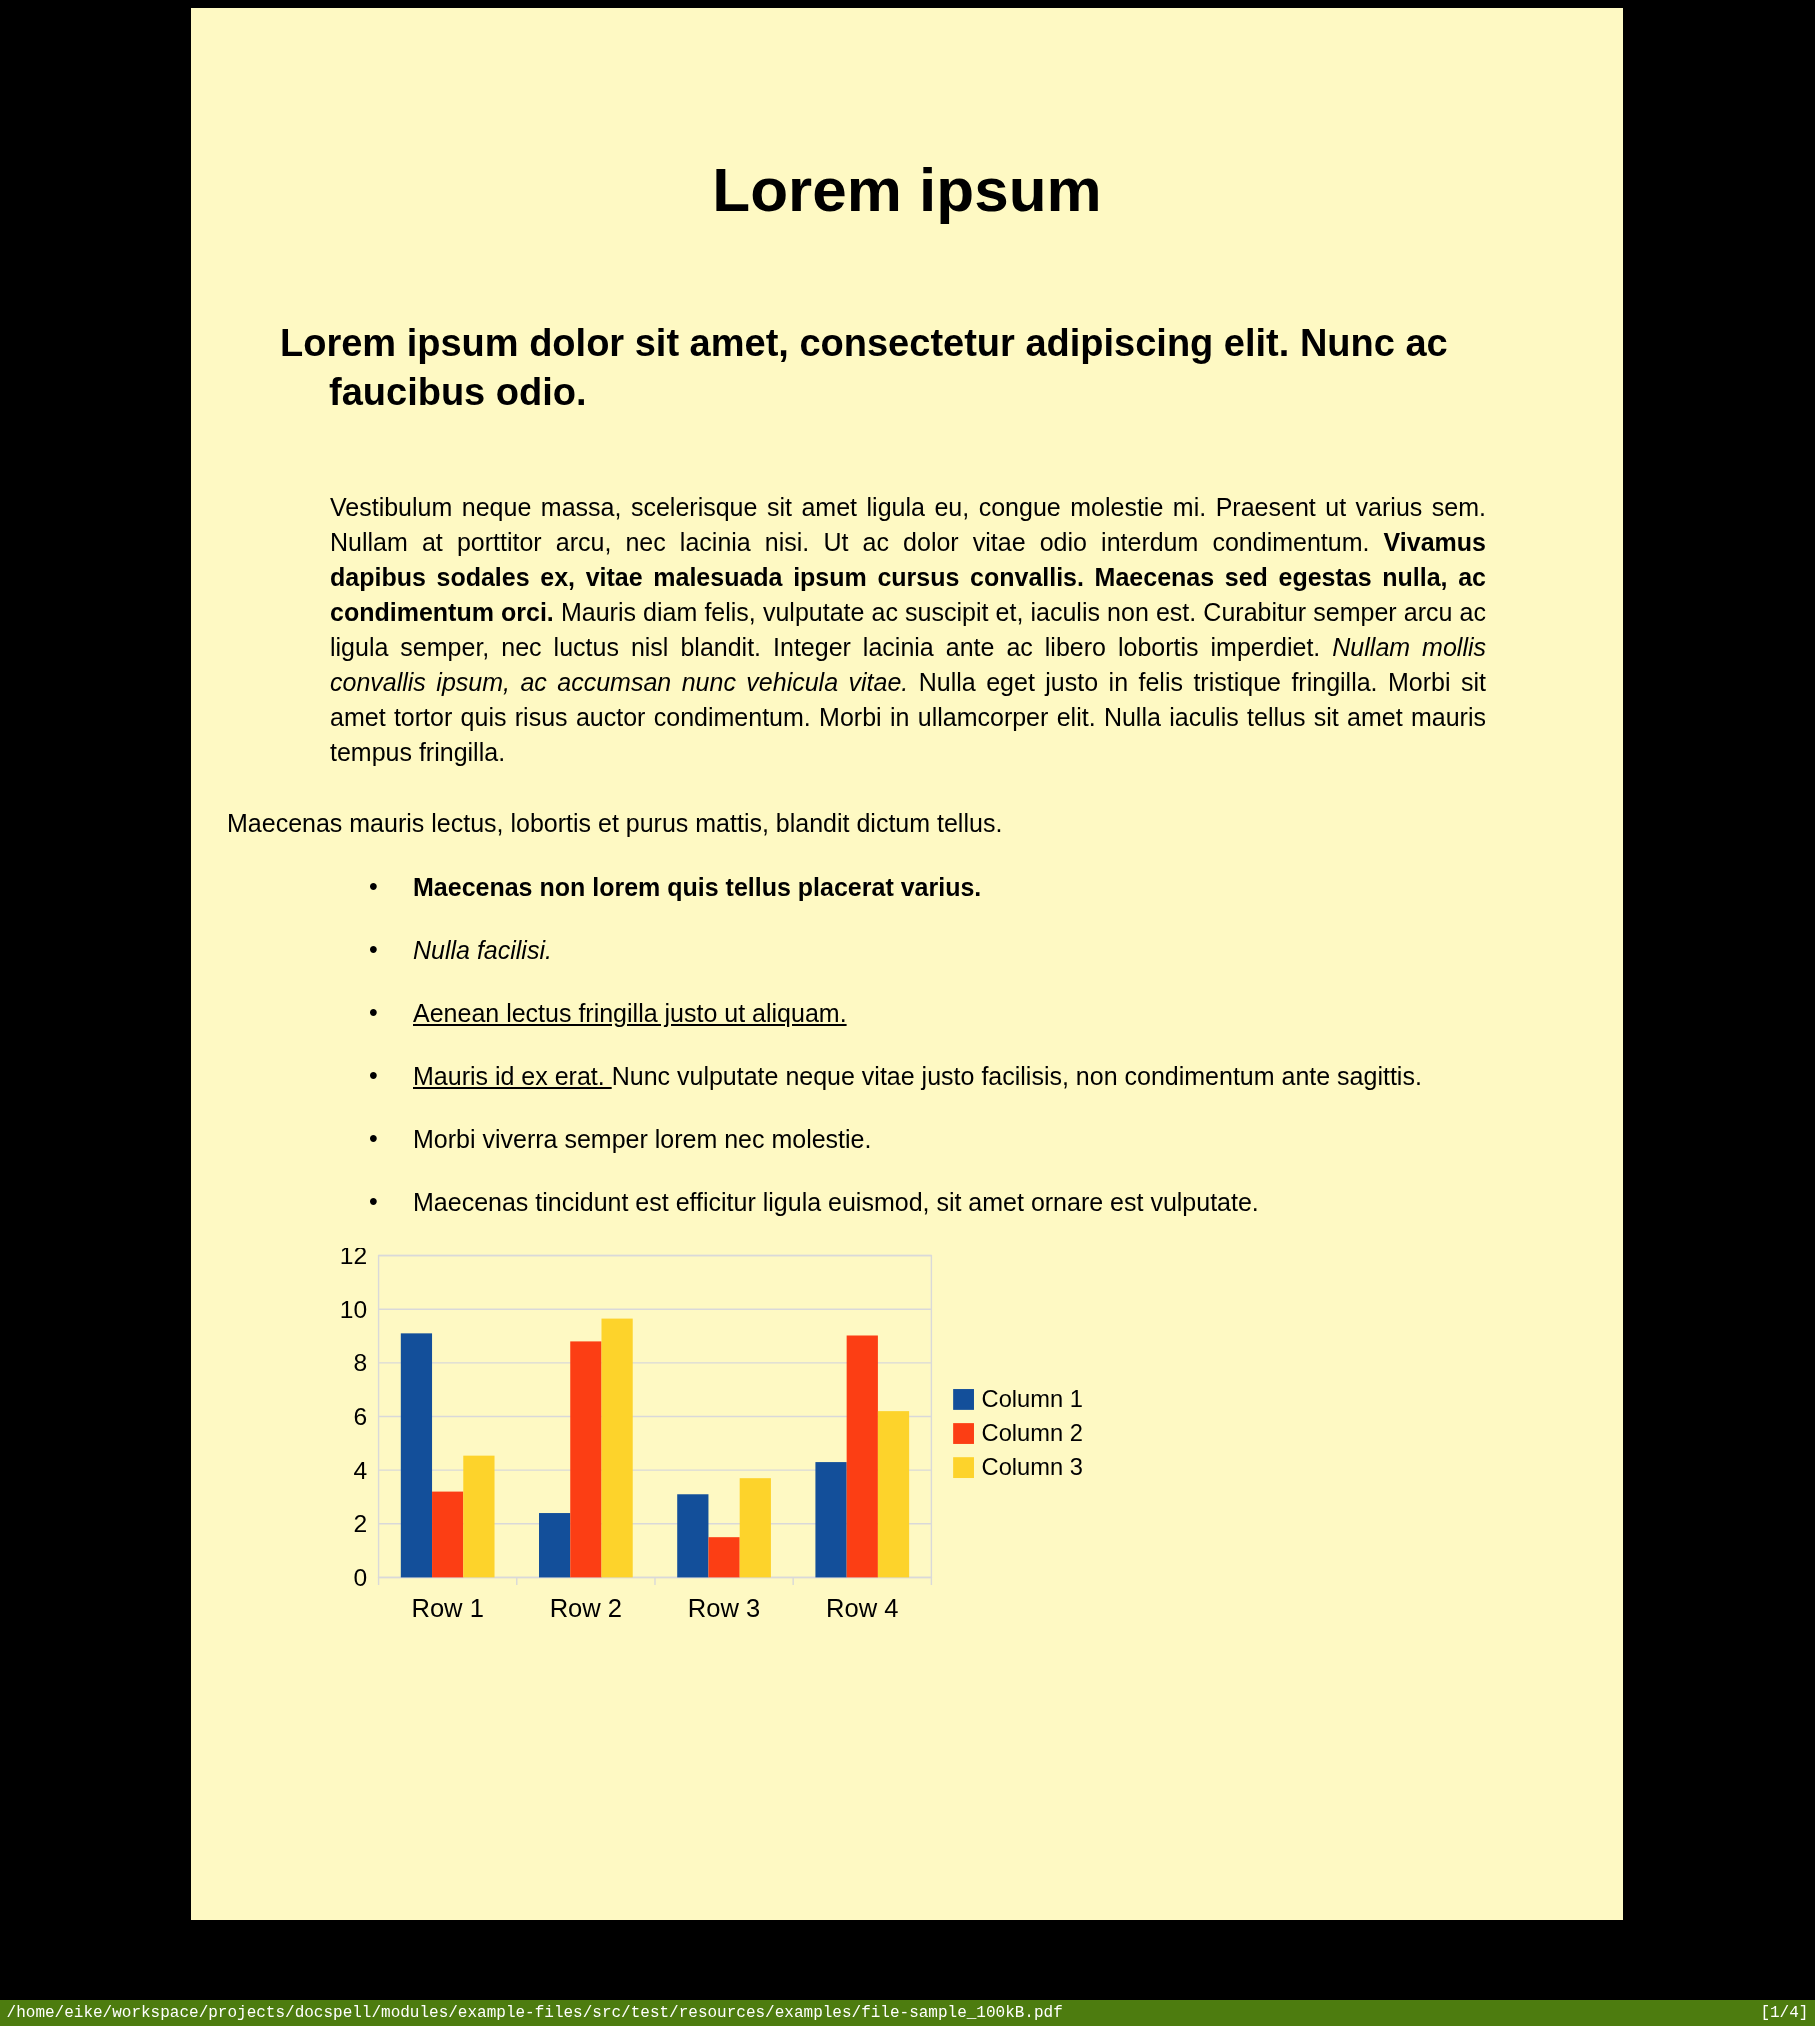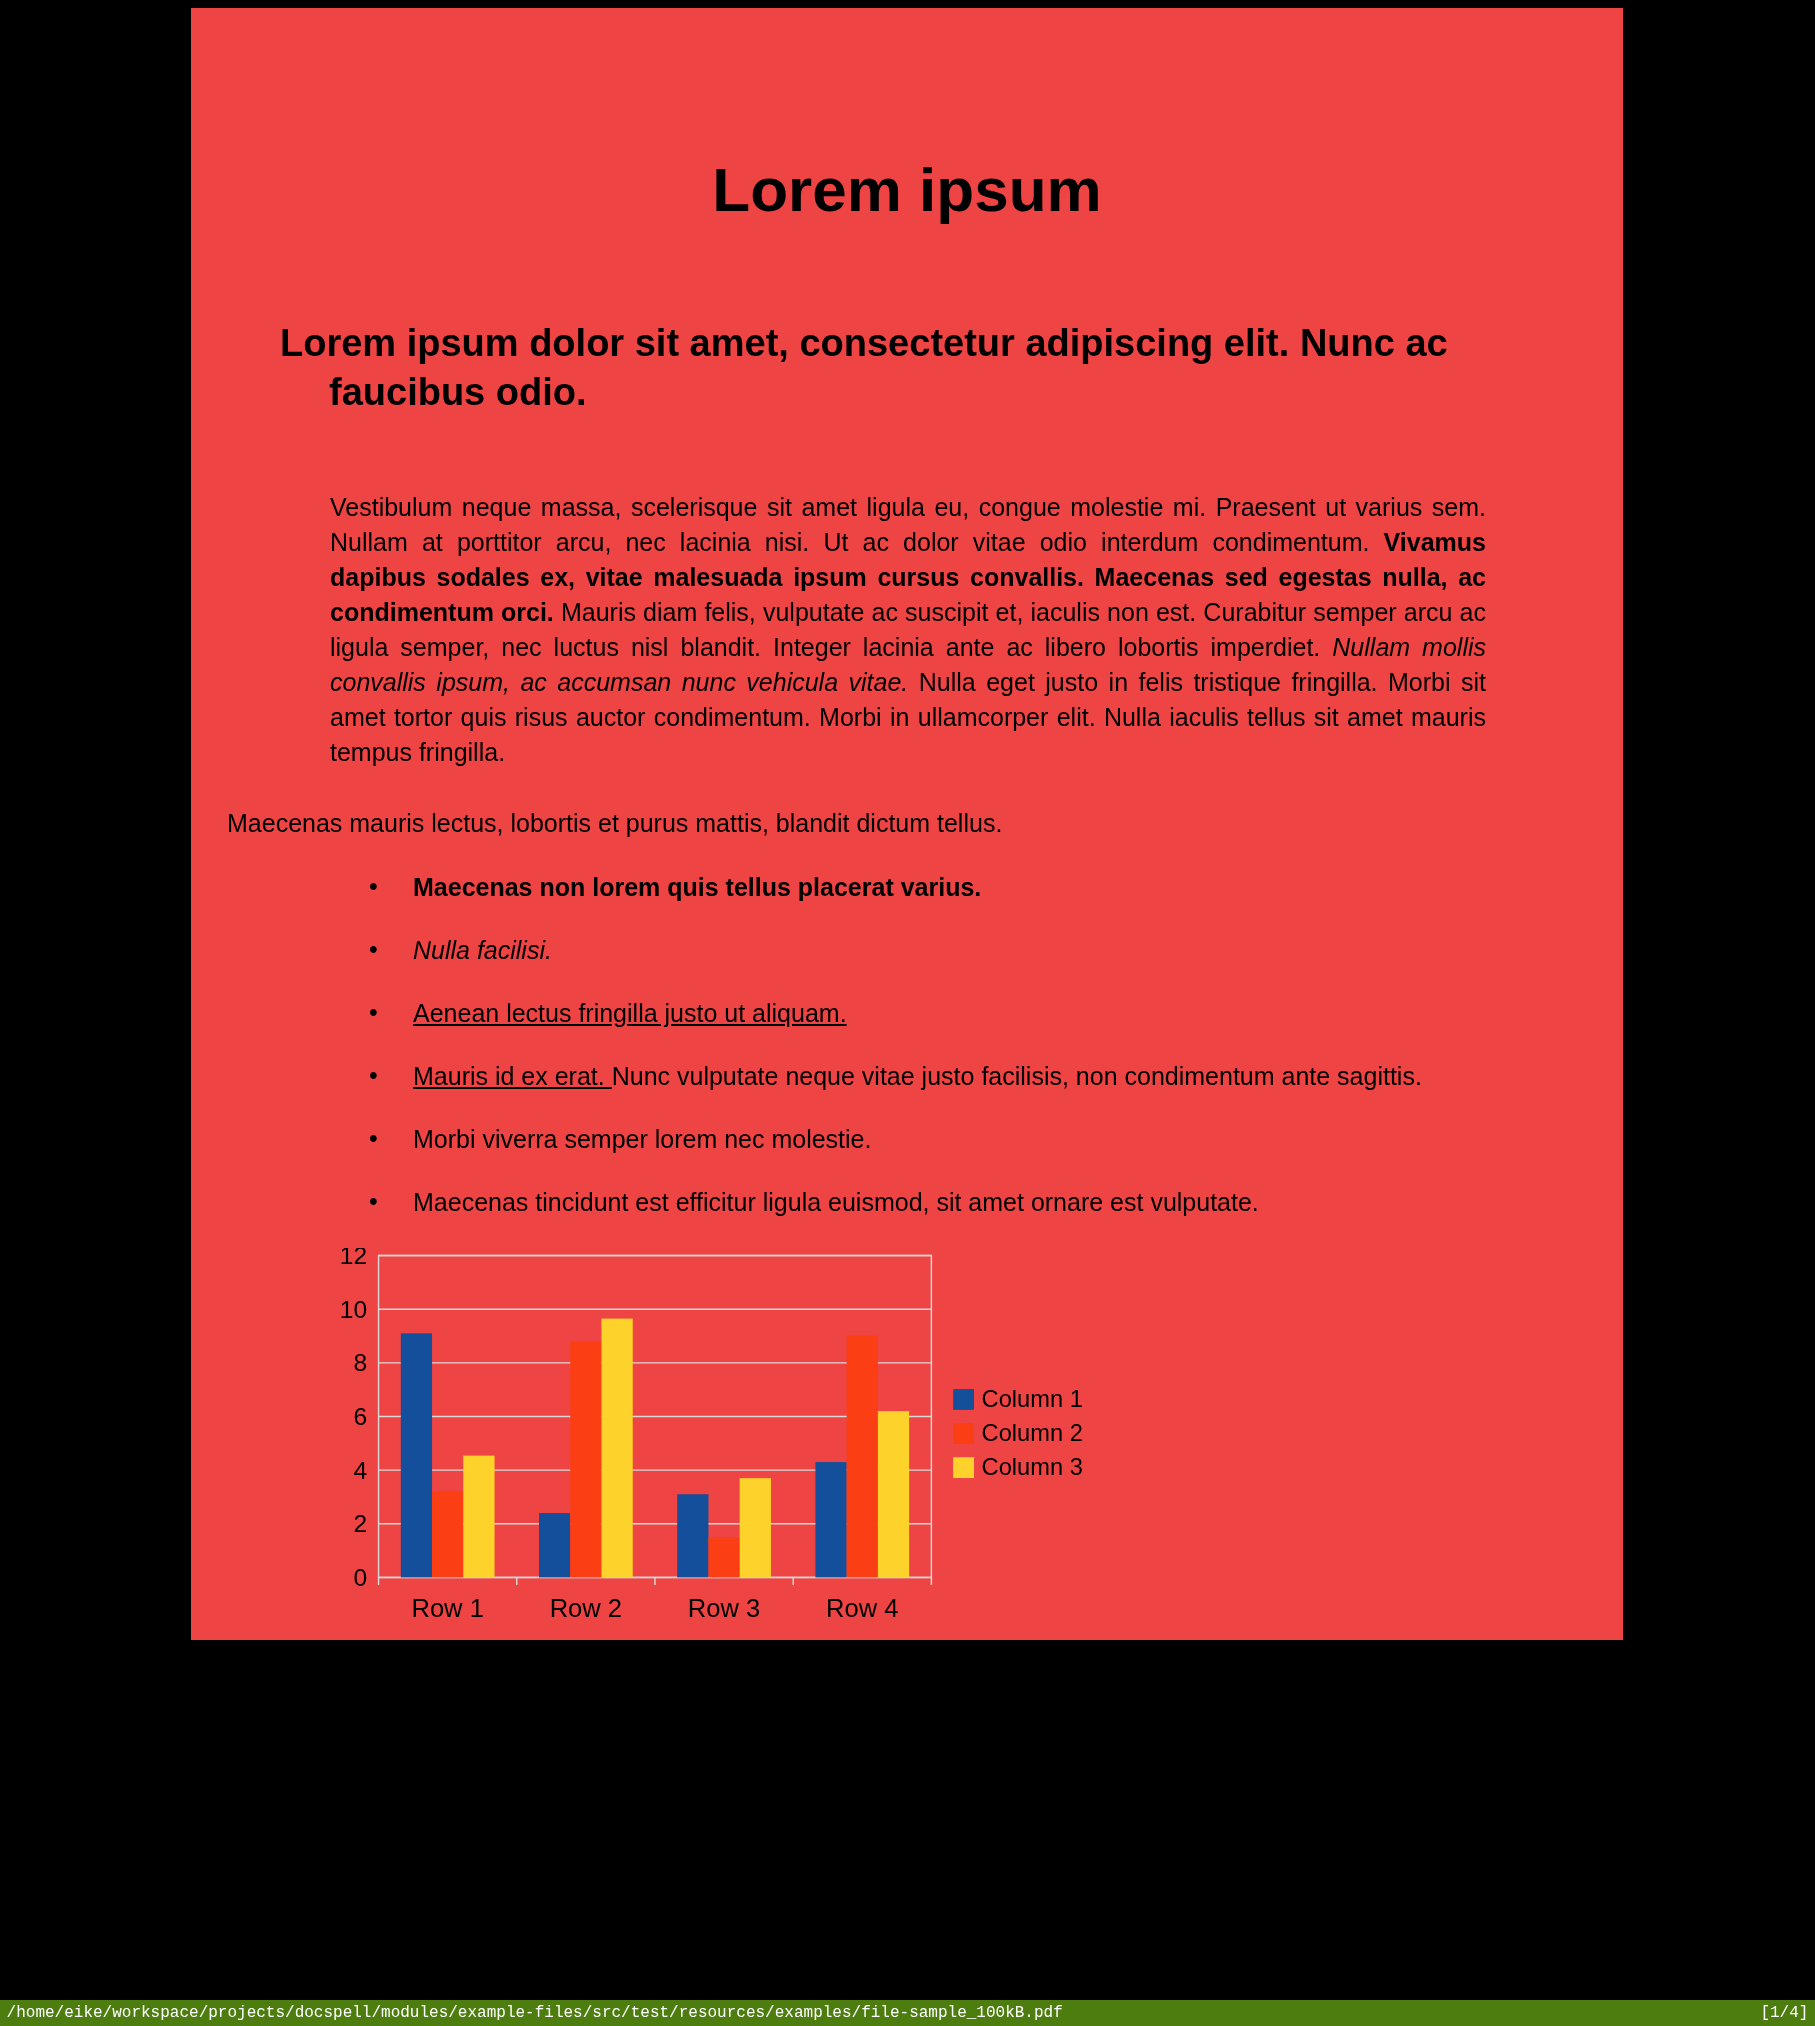--- a/index.html
+++ b/index.html
@@ -1,22 +1,22 @@
 <!DOCTYPE html>
 <html style="font-size:15px"><head>
 <meta charset="utf-8">
 <style>
   html,body{margin:0;padding:0;}
   body{
     width:1815px;height:2026px;position:relative;background:#000;
     font-family:"Liberation Sans",sans-serif;color:#000;overflow:hidden;
   }
   .page{
-    position:absolute;left:191px;top:7.6px;width:1432px;height:1632px;
-    background:#ef4444;overflow:hidden;
+    position:absolute;left:191px;top:7.6px;width:1432px;height:1912px;
+    background:#fef9c3;overflow:hidden;
   }
   .doc-title{
     margin:151px 0 0 0;text-align:center;
     font-size:62px;font-weight:bold;line-height:1.0;
   }
   .doc-heading{
     margin:98px 137px 0 138px;text-indent:-49px;
     font-size:38px;font-weight:bold;line-height:49px;
   }
   .body-para{

